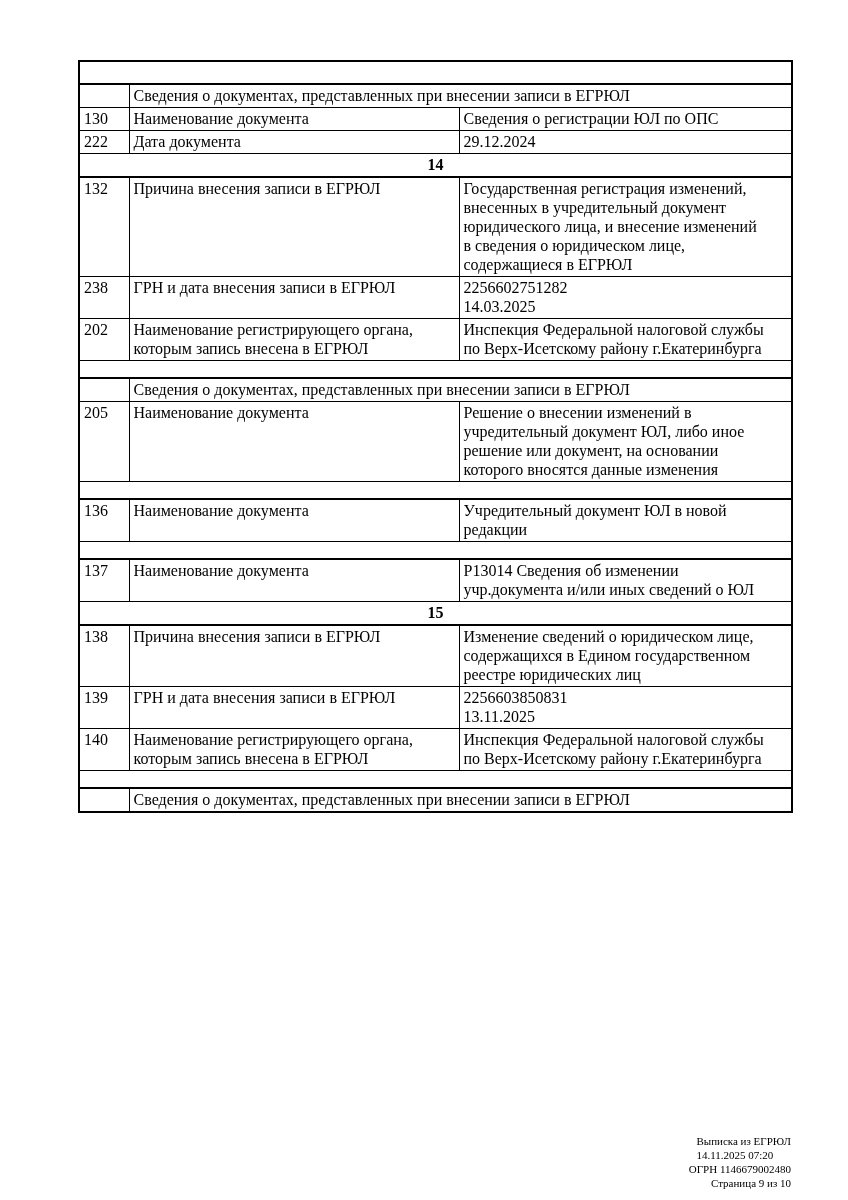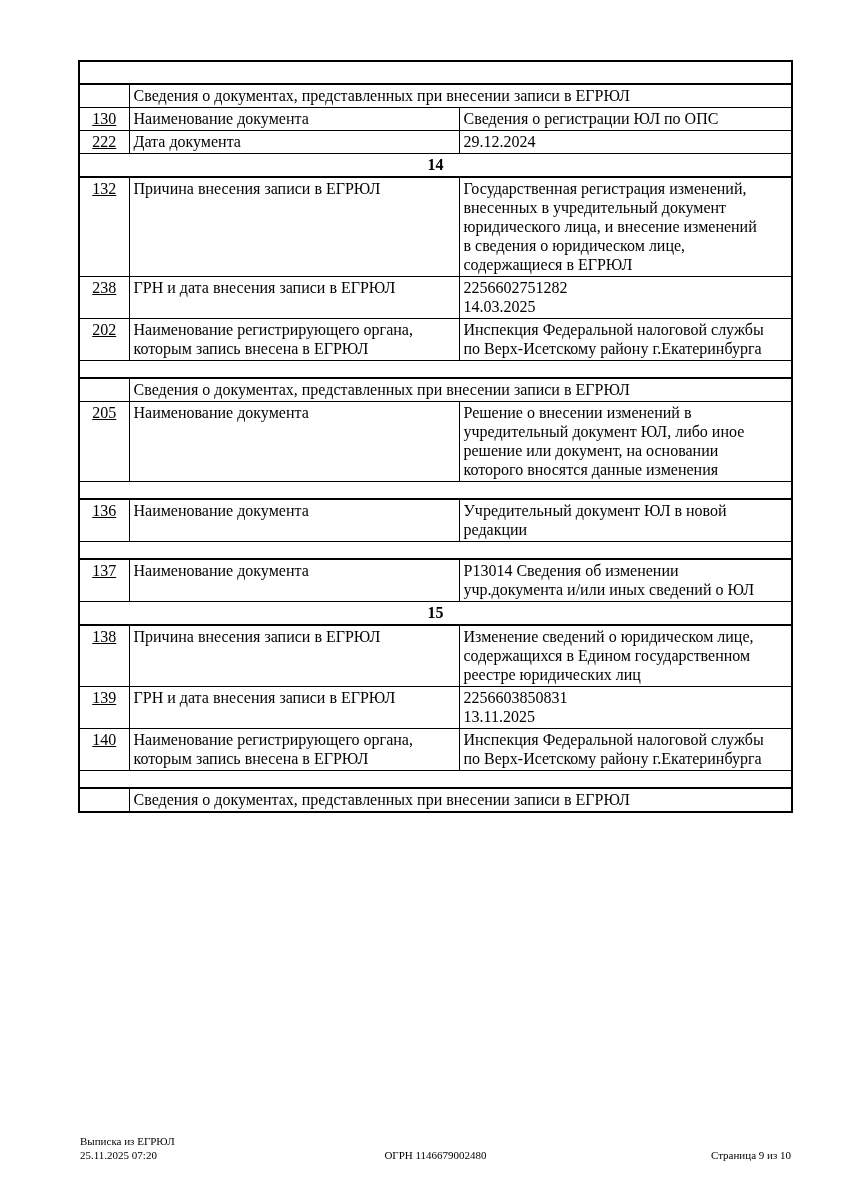--- a/index.html
+++ b/index.html
@@ -29,24 +29,23 @@
     line-height: 19px;
   }
   table.egrul td {
     border: 1px solid #000;
     vertical-align: top;
     padding: 1px 4px 2px 4px;
     overflow: hidden;
     white-space: pre-line;
   }
   td.c-num {
-    text-align: center;
+    text-align: left;
     padding-left: 1px;
     padding-right: 5px;
-    text-decoration: underline;
   }
   td.c-label {
     padding-left: 5px;
   }
   td.c-value {
     padding-left: 3px;
     padding-right: 2px;
   }
   tr.sp-top td { height: 18px; }
   tr.sp td { height: 13px; }
@@ -59,20 +58,21 @@
   .footer {
     position: absolute;
     left: 80px;
     top: 1134px;
     width: 711px;
     display: flex;
     align-items: flex-end;
     justify-content: space-between;
     font-size: 11px;
     line-height: 14px;
+    flex-direction: column;
   }
   .f-left  { flex: 1; text-align: left; }
   .f-center{ flex: 1; text-align: center; }
   .f-right { flex: 1; text-align: right; }
 </style>
 </head>
 <body>
 
 <div class="page">
 
@@ -208,19 +208,19 @@
       <tr class="bt2">
         <td class="c-num"></td>
         <td colspan="2" class="c-label">Сведения о документах, представленных при внесении записи в ЕГРЮЛ</td>
       </tr>
     </tbody>
   </table>
 
   <div class="footer">
     <div class="f-left">
       <div>Выписка из ЕГРЮЛ</div>
-      <div>25.11.2025 07:20</div>
+      <div>14.11.2025 07:20</div>
     </div>
     <div class="f-center">ОГРН 1146679002480</div>
     <div class="f-right">Страница 9 из 10</div>
   </div>
 
 </div>
 
 </body></html>

